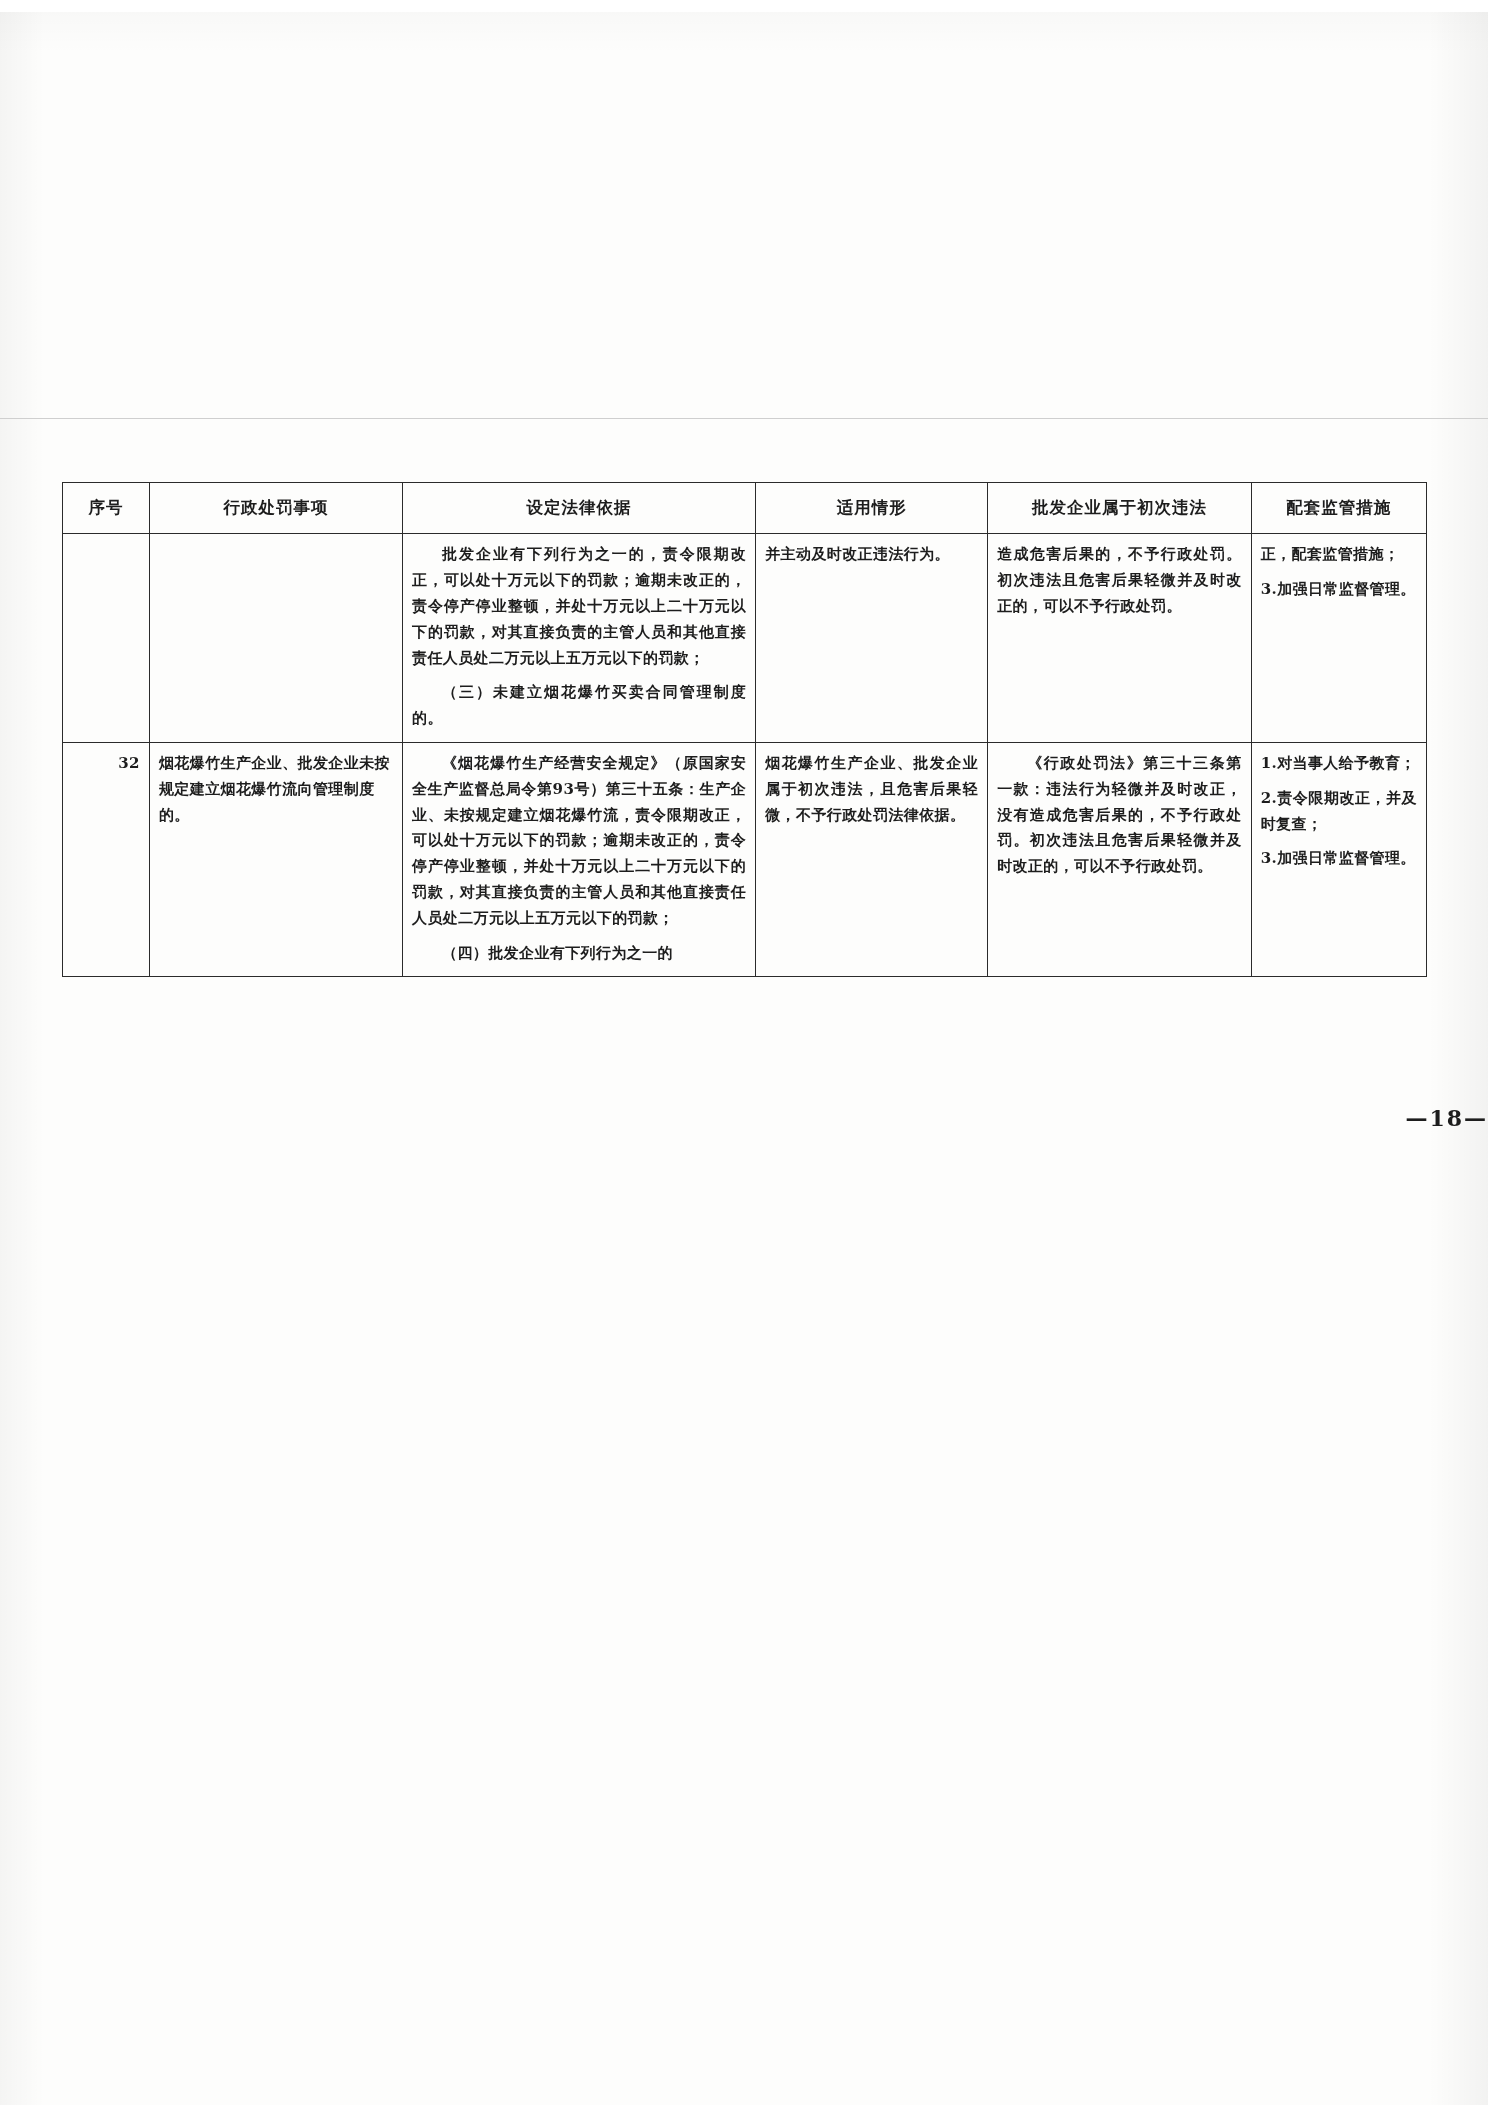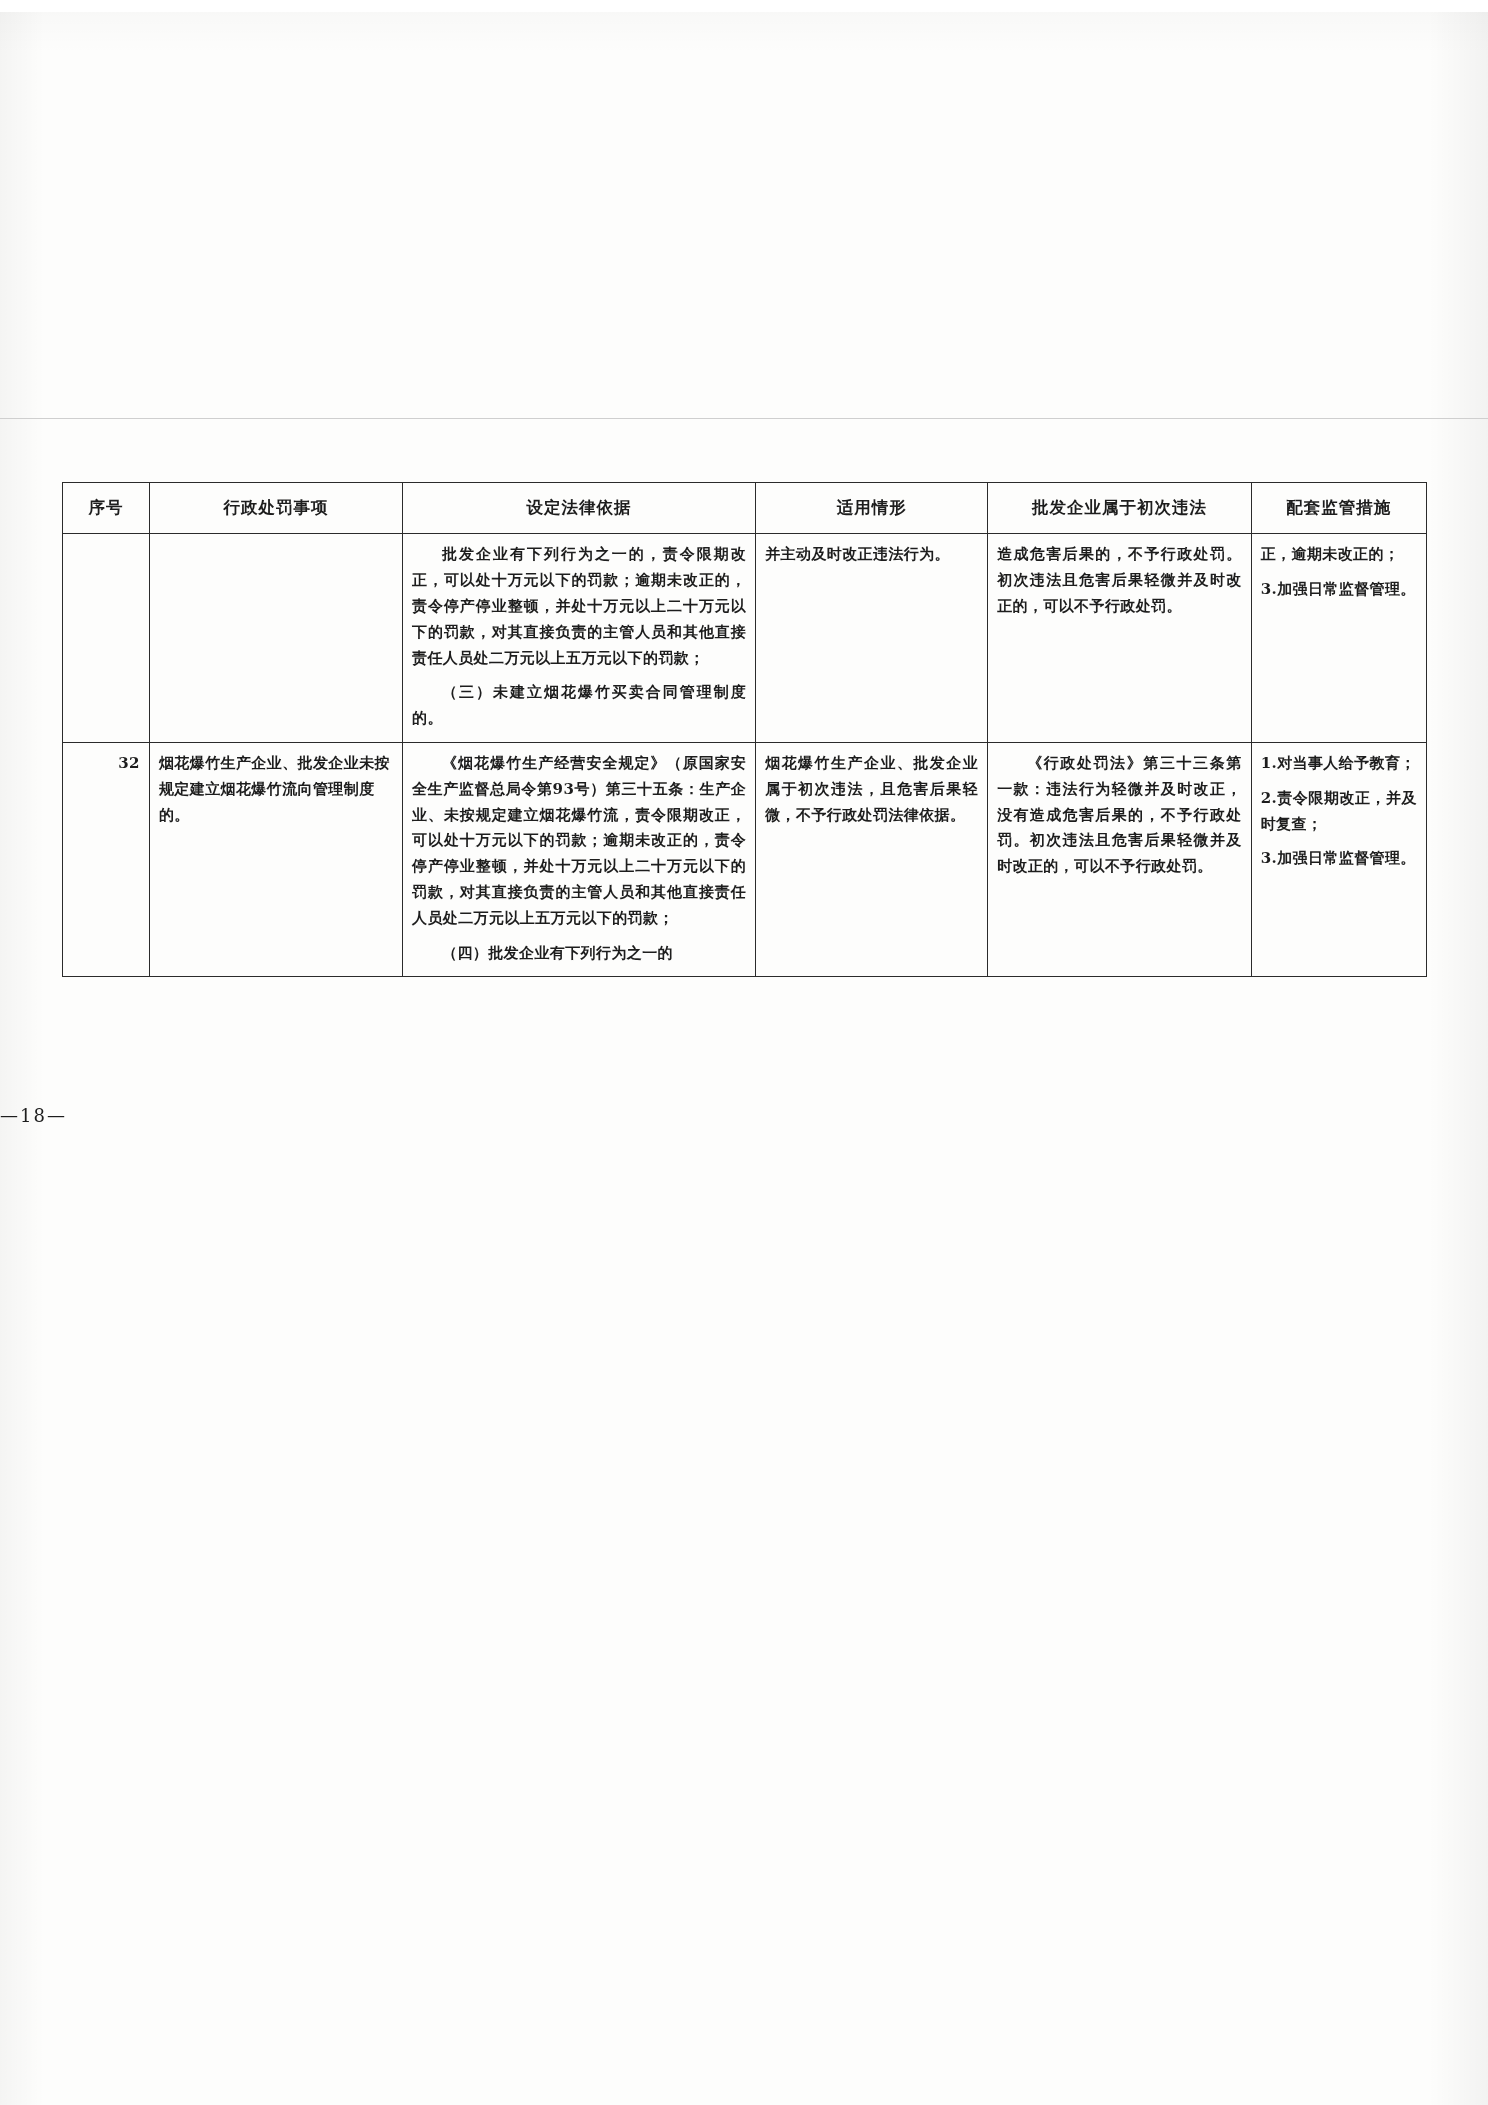--- a/index.html
+++ b/index.html
@@ -88,24 +88,24 @@
     text-justify: inter-ideograph;
   }
   .para + .para { margin-top: 9px; }
   .indent { text-indent: 2em; }
 
   .page-number {
     position: absolute;
     left: 0;
     top: 1093px;
     width: 1488px;
-    text-align: left;
-    font-size: 18px;
+    text-align: right;
+    font-size: 22px;
     letter-spacing: 2px;
-    font-weight: 400;
+    font-weight: 700;
     color: #1d1d1d;
   }
 </style>
 </head>
 <body>
 
 <div class="page">
 
   <div class="scanline top"></div>
 
@@ -136,21 +136,21 @@
           <p class="para indent">批发企业有下列行为之一的，责令限期改正，可以处十万元以下的罚款；逾期未改正的，责令停产停业整顿，并处十万元以上二十万元以下的罚款，对其直接负责的主管人员和其他直接责任人员处二万元以上五万元以下的罚款；</p>
           <p class="para indent">（三）未建立烟花爆竹买卖合同管理制度的。</p>
         </td>
         <td>
           <p class="para">并主动及时改正违法行为。</p>
         </td>
         <td>
           <p class="para">造成危害后果的，不予行政处罚。初次违法且危害后果轻微并及时改正的，可以不予行政处罚。</p>
         </td>
         <td>
-          <p class="para">正，逾期未改正的；</p>
+          <p class="para">正，配套监管措施；</p>
           <p class="para">3.加强日常监督管理。</p>
         </td>
       </tr>
       <tr>
         <td class="cell-center-mid">32</td>
         <td class="cell-mid">烟花爆竹生产企业、批发企业未按规定建立烟花爆竹流向管理制度的。</td>
         <td>
           <p class="para indent">《烟花爆竹生产经营安全规定》（原国家安全生产监督总局令第93号）第三十五条：生产企业、未按规定建立烟花爆竹流，责令限期改正，可以处十万元以下的罚款；逾期未改正的，责令停产停业整顿，并处十万元以上二十万元以下的罚款，对其直接负责的主管人员和其他直接责任人员处二万元以上五万元以下的罚款；</p>
           <p class="para indent">（四）批发企业有下列行为之一的</p>
         </td>

